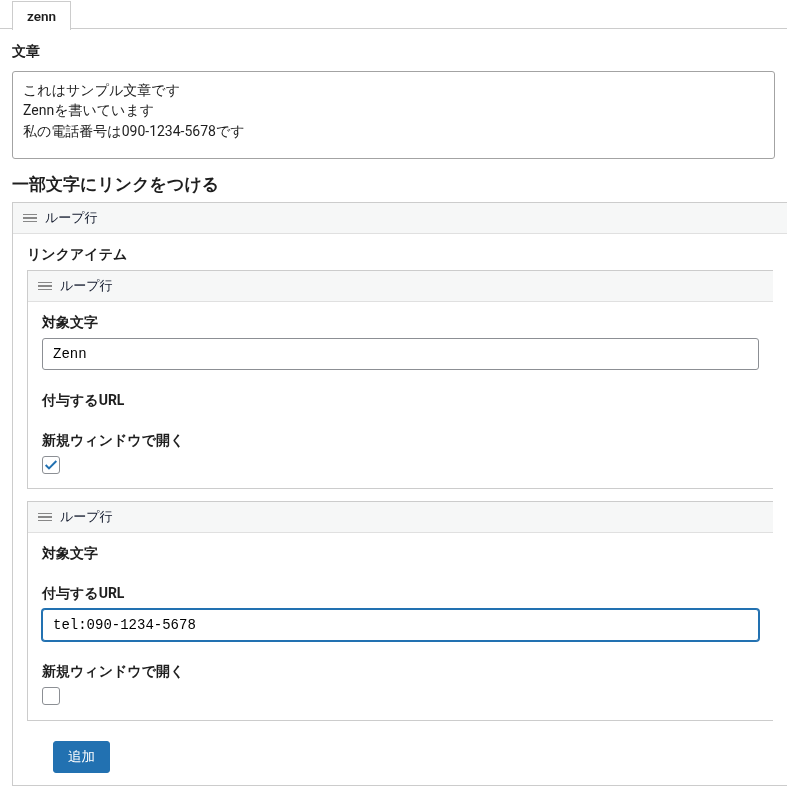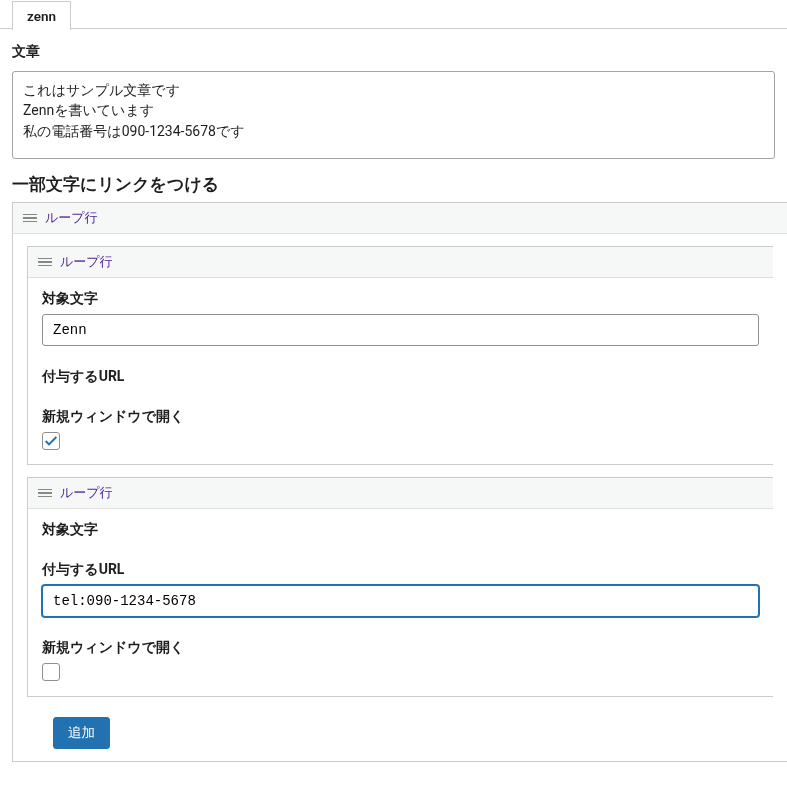--- a/index.html
+++ b/index.html
@@ -61,21 +61,21 @@
       border-right: none;
       margin-left: 12px;
     }
     .loop-header {
       display: flex;
       align-items: center;
       gap: 8px;
       padding: 6px 10px;
       background: #f6f7f7;
       border-bottom: 1px solid #e0e0e0;
-      color: #4c1d95;
+      color: #0f172a;
       font-size: 13px;
     }
     .drag-icon {
       display: inline-flex;
       flex-direction: column;
       gap: 2px;
     }
     .drag-icon span {
       display: block;
       width: 14px;
@@ -169,20 +169,21 @@
 <div class="loop-group">
   <div class="loop-header">
     <span class="drag-icon">
       <span></span>
         <span></span>
         <span></span>
     </span>
     <span>ループ行</span>
   </div>
   <div class="loop-body">
+    <label class="sublabel">リンクアイテム</label>
 
     
     <div class="nested-loop">
       <div class="loop-header">
         <span class="drag-icon">
           <span></span>
             <span></span>
             <span></span>
         </span>
         <span>ループ行</span>

